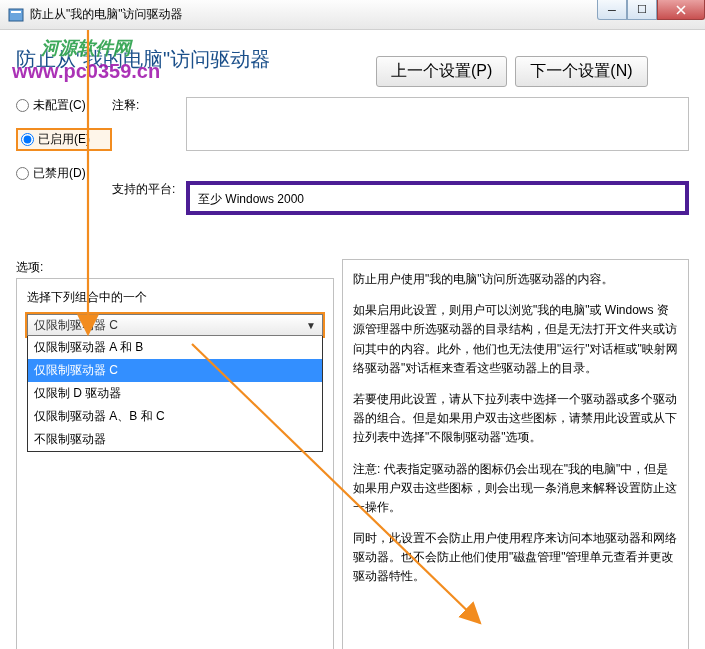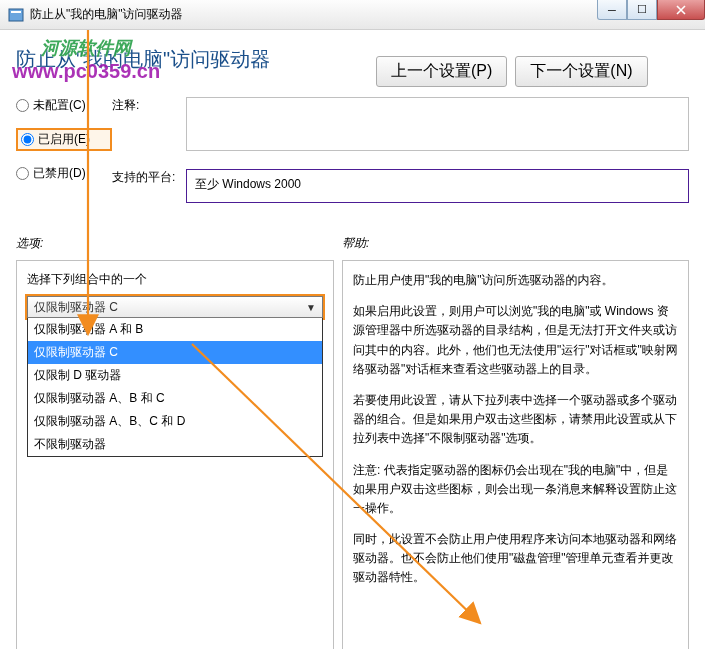--- a/index.html
+++ b/index.html
@@ -25,30 +25,30 @@
 .row1 .navbtns { display: flex; gap: 8px; padding-top: 16px; }
 .btn { border: 1px solid #acacac; background: linear-gradient(to bottom, #fdfdfd, #e6e6e6); padding: 4px 14px; font-size: 16px; border-radius: 3px; cursor: pointer; }
 
 .cfg-area { display: flex; margin-top: 8px; justify-content: center; }
 .radios { width: 96px; }
 .radios label { display: flex; align-items: center; margin-bottom: 14px; position: relative; }
 .radios input { margin-right: 4px; }
 .radio-hl { border: 2px solid #f28c1f; padding: 1px 3px; background: rgba(248, 174, 78, 0.12); }
 
 .right-col { flex: 1; }
-.field { display: flex; margin-bottom: 18px; }
+.field { display: flex; margin-bottom: 30px; }
 .field .lbl { width: 74px; }
 .field .val { flex: 1; }
 .textarea { border: 1px solid #c0c0c0; height: 54px; padding: 4px; background: #fff; }
-.platform-box { border: 1px solid #4c1d95; padding: 6px 8px; height: 34px; background: #fff; }
+.platform-box { border: 4px solid #4c1d95; padding: 6px 8px; height: 34px; background: #fff; }
 
 .split { display: flex; gap: 8px; margin-top: 14px; }
 .left-pane { width: 318px; }
 .right-pane { flex: 1; }
-.pane-label { margin-bottom: 8px; font-style: italic; }
+.pane-label { margin-bottom: 2px; }
 .pane-box { border: 1px solid #c0c0c0; padding: 10px; height: 418px; background: #fff; position: relative; }
 
 .instr { margin-bottom: 8px; }
 .combo { border: 1px solid #7a7a7a; height: 22px; display: flex; align-items: center; padding: 0 6px; background: linear-gradient(to bottom, #fff, #eaeaea); color: #333; justify-content: space-between; position: relative; }
 .combo .arrow { font-size: 10px; }
 .combo-hl { outline: 2px solid #f28c1f; outline-offset: 0; }
 
 .dropdown { border: 1px solid #333; border-top: none; background: #fff; position: relative; }
 .dropdown .opt { padding: 3px 6px; }
 .dropdown .opt.sel { background: #338fff; color: #fff; }
@@ -135,27 +135,25 @@
         <div class="instr">选择下列组合中的一个</div>
         <div class="combo combo-hl">
           <span>仅限制驱动器 C</span>
           <span class="arrow">▼</span>
         </div>
         <div class="dropdown">
           <div class="opt">仅限制驱动器 A 和 B</div>
           <div class="opt sel">仅限制驱动器 C</div>
           <div class="opt">仅限制 D 驱动器</div>
           <div class="opt">仅限制驱动器 A、B 和 C</div>
-          <div class="opt">仅限制驱动器 A、B、C 和 D</div>
           <div class="opt">不限制驱动器</div>
         </div>
       </div>
     </div>
     <div class="right-pane">
-      <div class="pane-label">帮助:</div>
       <div class="pane-box help-text">
         <p>防止用户使用"我的电脑"访问所选驱动器的内容。</p>
         <p>如果启用此设置，则用户可以浏览"我的电脑"或 Windows 资源管理器中所选驱动器的目录结构，但是无法打开文件夹或访问其中的内容。此外，他们也无法使用"运行"对话框或"映射网络驱动器"对话框来查看这些驱动器上的目录。</p>
         <p>若要使用此设置，请从下拉列表中选择一个驱动器或多个驱动器的组合。但是如果用户双击这些图标，请禁用此设置或从下拉列表中选择"不限制驱动器"选项。</p>
         <p>注意: 代表指定驱动器的图标仍会出现在"我的电脑"中，但是如果用户双击这些图标，则会出现一条消息来解释设置防止这一操作。</p>
         <p>同时，此设置不会防止用户使用程序来访问本地驱动器和网络驱动器。也不会防止他们使用"磁盘管理"管理单元查看并更改驱动器特性。</p>
       </div>
       <div class="ok-row">
         <button class="ok-btn">确定</button>
       </div>

